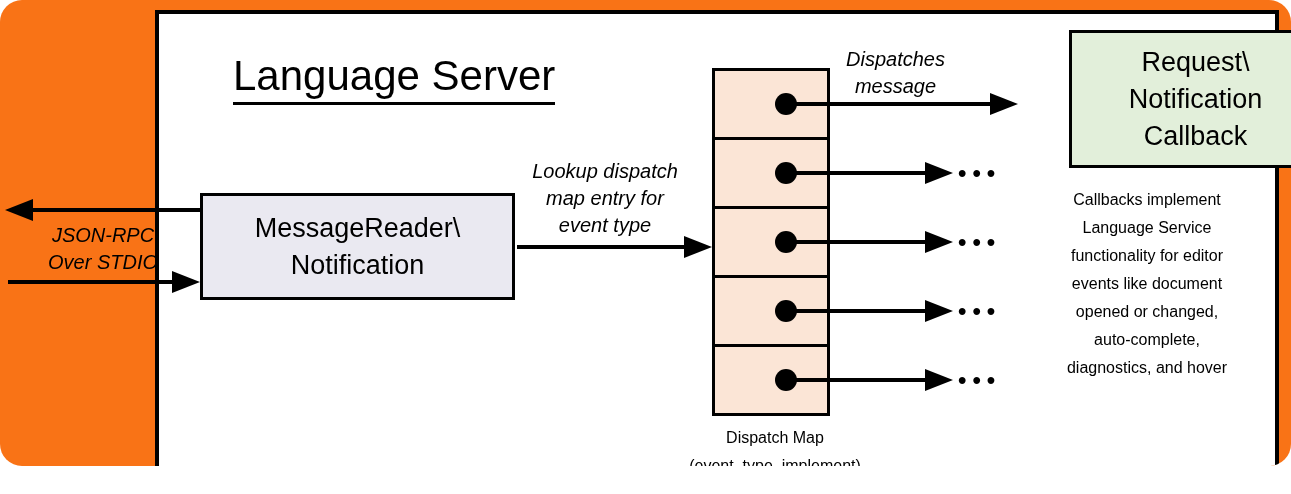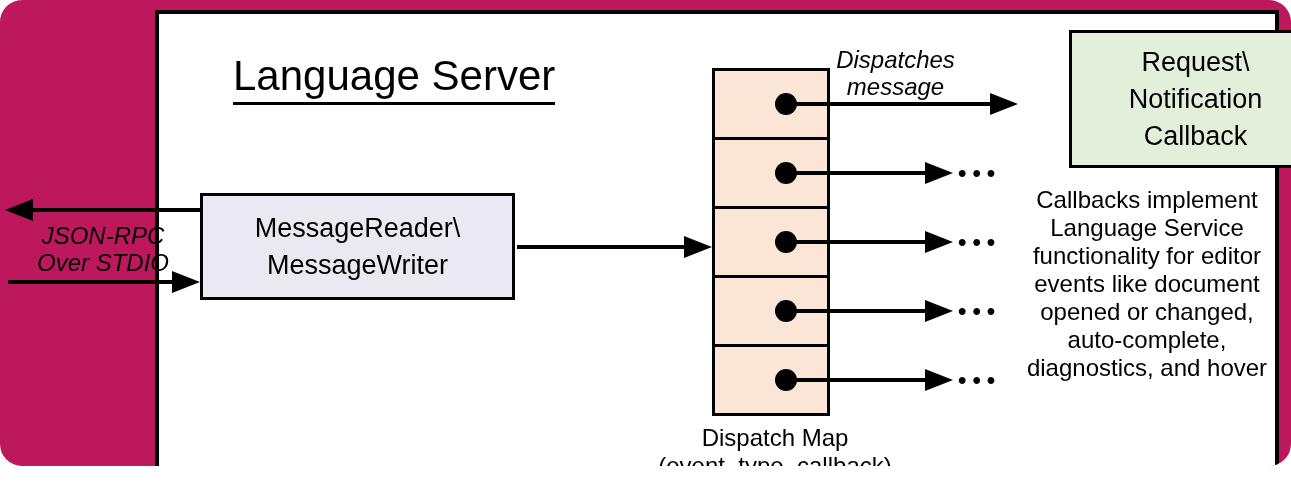--- a/index.html
+++ b/index.html
@@ -1,38 +1,38 @@
 <!DOCTYPE html>
 <html style="--line: #000000; --handler-fill: #EAE9F1; --map-fill: #FBE5D6; --callback-fill: #E2EFDA;"><head>
 <meta charset="utf-8">
 <style>
   html,body{margin:0;padding:0;background:#fff;}
   .canvas{
-    position:relative;width:1291px;height:466px;background:#be185d;overflow:hidden;
+    position:relative;width:1291px;height:466px;background:#f97316;overflow:hidden;
     font-family:"Liberation Sans","DejaVu Sans",sans-serif;color:#000;border-radius:22px;
   }
   .outer-box{
     position:absolute;left:155px;top:10px;width:1124px;height:473px;
     border:4px solid var(--line,#000);box-sizing:border-box;background:#fff;
   }
   .title{
     position:absolute;left:233px;top:52px;font-size:42px;letter-spacing:0px;
     white-space:pre;color:#000;
   }
   .title span{border-bottom:3px solid #000;padding-bottom:3px;}
   .hline{position:absolute;height:4px;background:var(--line,#000);}
   .tri{position:absolute;width:0;height:0;}
   .tri-right{border-top:11px solid transparent;border-bottom:11px solid transparent;border-left:28px solid var(--line,#000);}
   .tri-left{border-top:11px solid transparent;border-bottom:11px solid transparent;border-right:28px solid var(--line,#000);}
   .lbl{
-    position:absolute;text-align:center;font-size:24px;line-height:27px;
+    position:absolute;text-align:center;font-size:20px;line-height:27px;
     font-style:italic;white-space:pre-line;
   }
   .caption{
-    position:absolute;text-align:center;font-size:24px;line-height:28px;
+    position:absolute;text-align:center;font-size:16px;line-height:28px;
     white-space:pre-line;
   }
   .node{
     position:absolute;box-sizing:border-box;border:3px solid var(--line,#000);
     display:flex;align-items:center;justify-content:center;text-align:center;
     font-size:27px;line-height:37px;white-space:pre-line;
   }
   .node-handler{left:200px;top:193px;width:315px;height:107px;background:var(--handler-fill,#EAE9F1);}
   .node-callback{left:1069px;top:30px;width:253px;height:138px;background:var(--callback-fill,#E2EFDA);}
   .map{
@@ -60,22 +60,25 @@
   <div class="title"><span>Language Server</span></div>
 
   <div class="hline" style="left:28px;top:208px;width:172px;"></div>
   <div class="tri tri-left" style="left:5px;top:199px;"></div>
   <div class="hline" style="left:8px;top:280px;width:166px;"></div>
   <div class="tri tri-right" style="left:172px;top:271px;"></div>
   <div class="lbl" style="left:28px;top:222px;width:150px;">JSON-RPC
 Over STDIO</div>
 
   <div class="node node-handler">MessageReader\
-MessageWriter</div>
+Notification</div>
 
+  <div class="lbl" style="left:505px;top:158px;width:200px;">Lookup dispatch
+map entry for
+event type</div>
   <div class="hline" style="left:517px;top:245px;width:169px;"></div>
   <div class="tri tri-right" style="left:684px;top:236px;"></div>
 
   <div class="map">
     <div class="map-cell">
         <div class="dot"></div>
       </div>
     <div class="map-cell">
         <div class="dot"></div>
       </div>
@@ -83,21 +86,21 @@
         <div class="dot"></div>
       </div>
     <div class="map-cell">
         <div class="dot"></div>
       </div>
     <div class="map-cell">
         <div class="dot"></div>
       </div>
   </div>
   <div class="caption" style="left:650px;top:424px;width:250px;">Dispatch Map
-(event_type, callback)</div>
+(event_type, implement)</div>
 
   <div class="lbl" style="left:818px;top:46px;width:155px;">Dispatches
 message</div>
   <div class="hline" style="left:786px;top:102px;width:206px;"></div>
   <div class="tri tri-right" style="left:990px;top:93px;"></div>
 
   <div class="hline" style="left:786px;top:171px;width:141px;"></div>
   <div class="tri tri-right" style="left:925px;top:162px;"></div>
   <div class="ellipsis" style="left:958px;top:161px;">•••</div>
 

